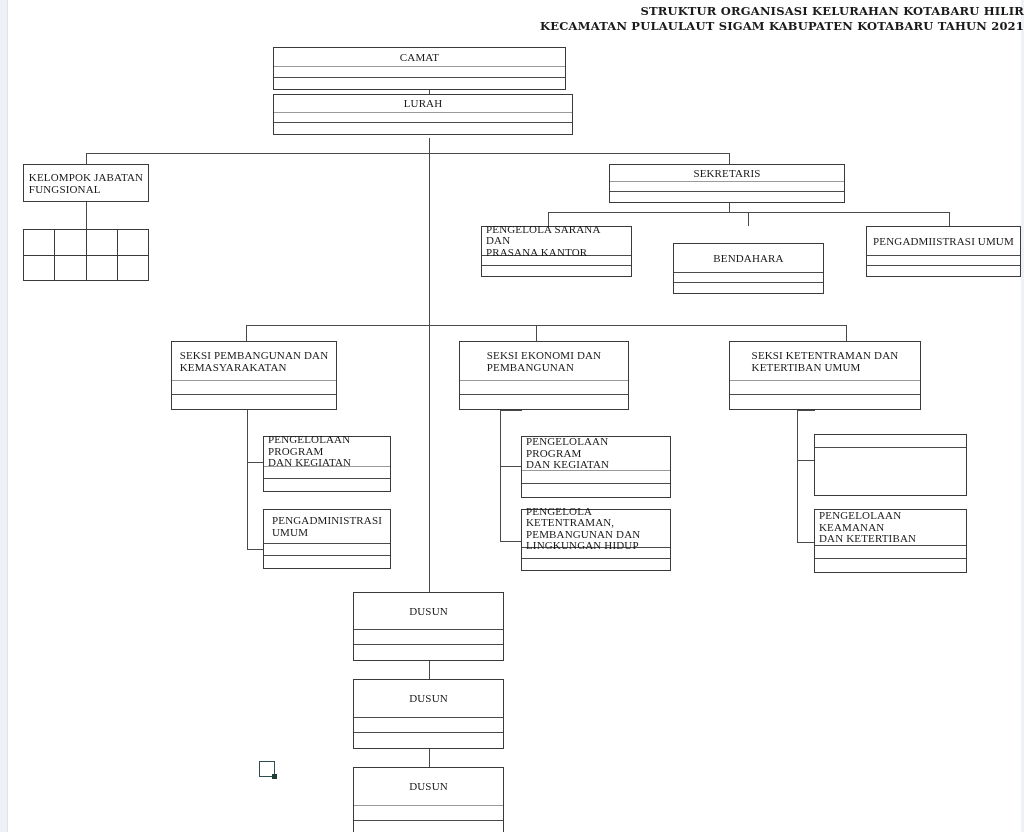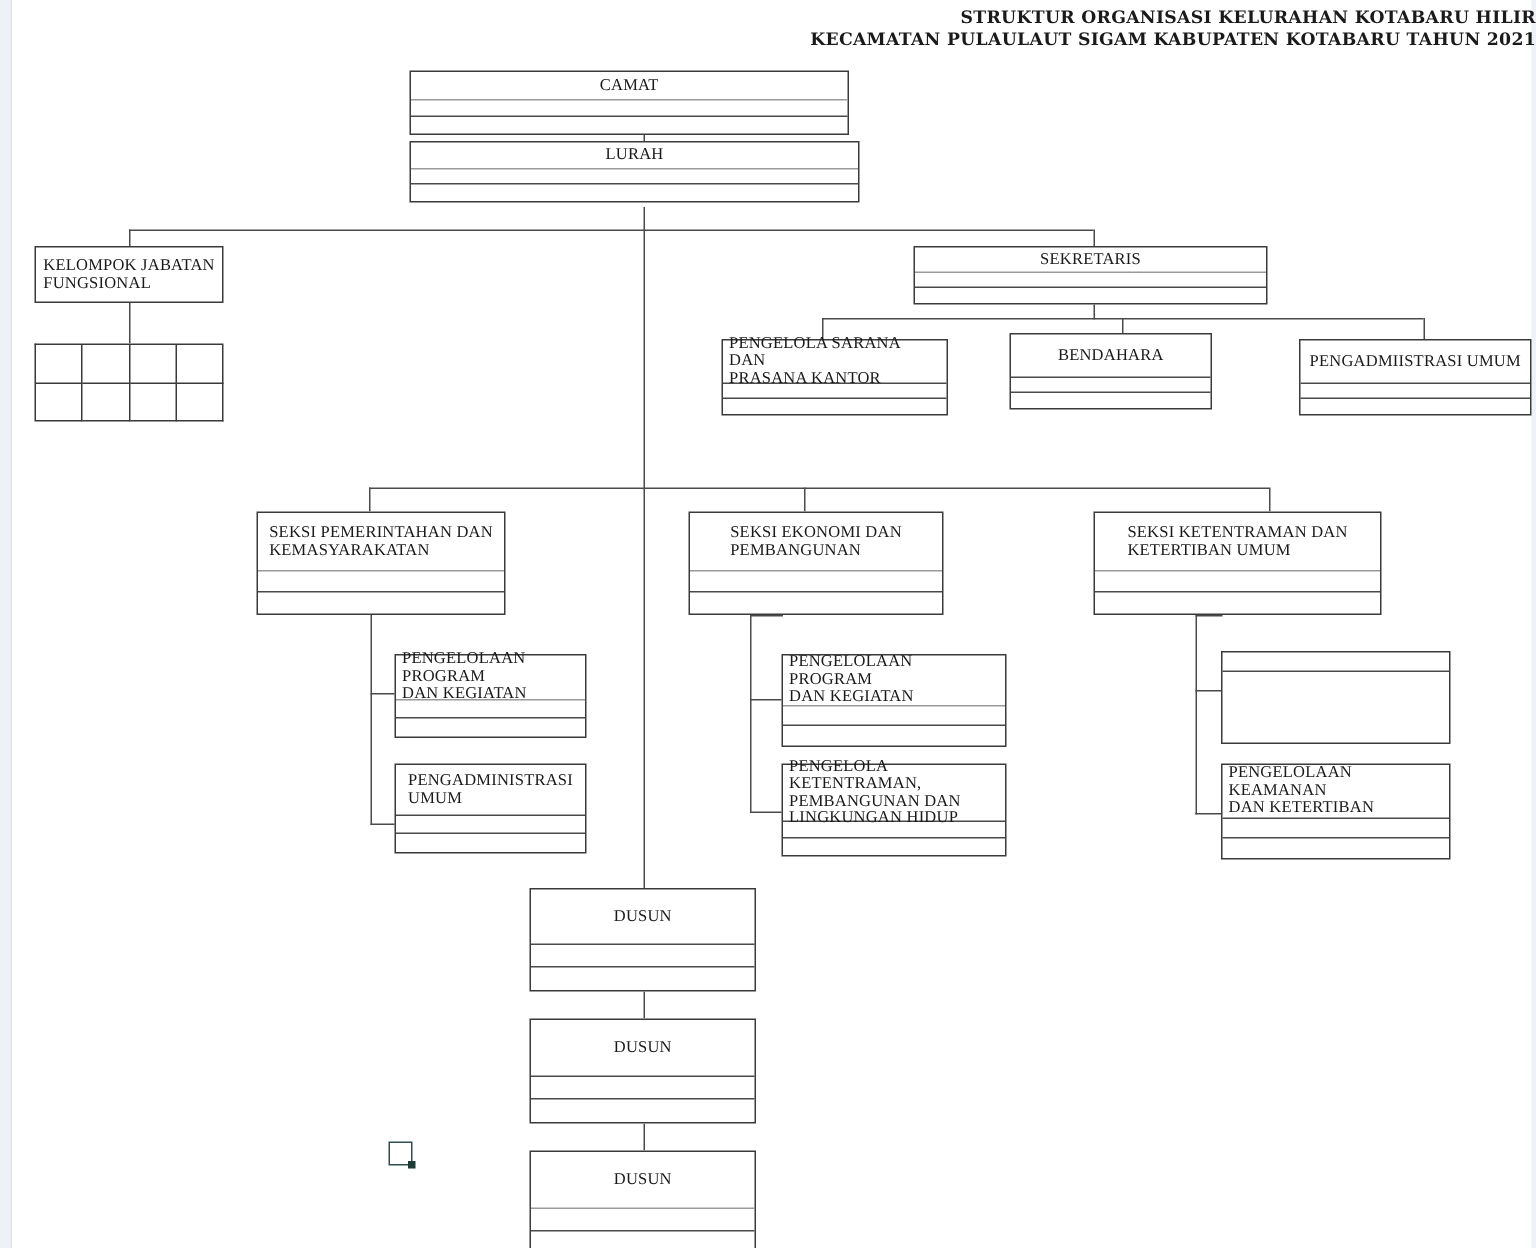--- a/index.html
+++ b/index.html
@@ -210,34 +210,34 @@
     <div class="row" style="height:10px;"></div>
     <div class="row last" style="height:10px;"></div>
   </div>
 
   <div class="box" style="left:609px; top:164px; width:236px; height:39px;">
     <div class="hdr faint" style="height:17px;">SEKRETARIS</div>
     <div class="row" style="height:10px;"></div>
     <div class="row last" style="height:10px;"></div>
   </div>
 
-  <div class="box" style="left:673px; top:222px; width:135px; height:51px;">
+  <div class="box" style="left:673px; top:243px; width:151px; height:51px;">
     <div class="hdr" style="height:29px;">BENDAHARA</div>
     <div class="row" style="height:10px;"></div>
     <div class="row last" style="height:10px;"></div>
   </div>
 
   <div class="box" style="left:866px; top:226px; width:155px; height:51px;">
     <div class="hdr" style="height:29px;">PENGADMIISTRASI UMUM</div>
     <div class="row" style="height:10px;"></div>
     <div class="row last" style="height:10px;"></div>
   </div>
 
   <div class="box" style="left:171px; top:341px; width:166px; height:69px;">
-    <div class="hdr faint" style="height:39px; line-height:12px;">SEKSI PEMERINTAHAN DAN
+    <div class="hdr faint" style="height:39px; line-height:12px;">SEKSI PEMBANGUNAN DAN
 KEMASYARAKATAN</div>
     <div class="row" style="height:14px;"></div>
     <div class="row last" style="height:14px;"></div>
   </div>
 
   <div class="box" style="left:459px; top:341px; width:170px; height:69px;">
     <div class="hdr faint" style="height:39px; line-height:12px;">SEKSI EKONOMI DAN
 PEMBANGUNAN</div>
     <div class="row" style="height:14px;"></div>
     <div class="row last" style="height:14px;"></div>

